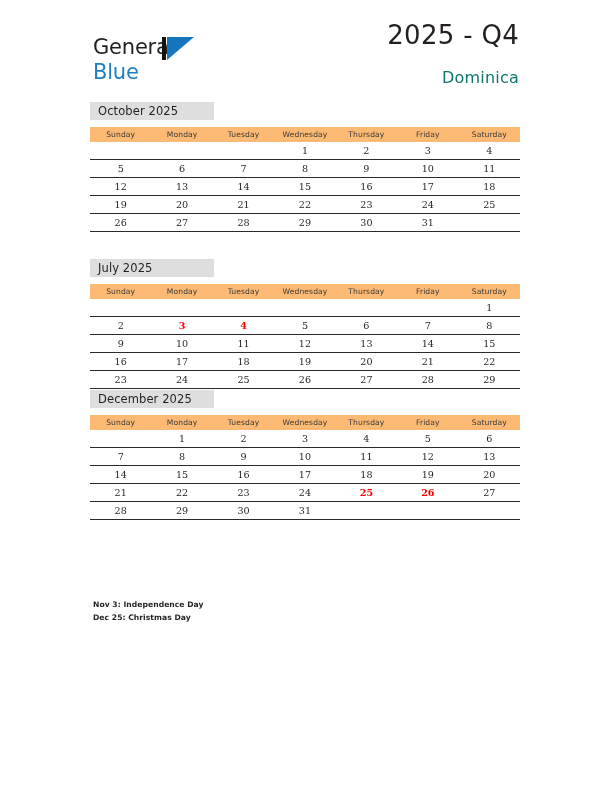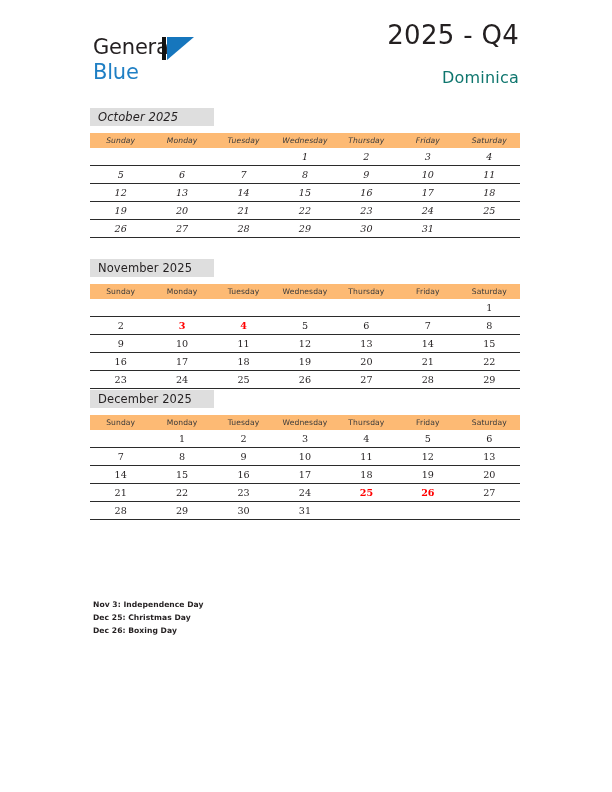--- a/index.html
+++ b/index.html
@@ -103,21 +103,21 @@
     letter-spacing: 0.2px;
     margin-top: 14px;
   }
 
   
   .month {
     position: absolute;
     left: 90px;
     width: 430px;
   }
-  #month-0 { top: 106px; font-style: italic; }
+  #month-0 { top: 100px; }
   #month-1 { top: 257px; }
   #month-2 { top: 388px; }
 
   .month-name {
     display: inline-block;
     background: #dedede;
     color: #231f20;
     font-size: 11.5px;
     line-height: 18px;
     height: 18px;
@@ -262,21 +262,21 @@
             <td>29</td>
             <td>30</td>
             <td>31</td>
             <td class="empty">&nbsp;</td>
           </tr>
         </tbody>
     </table>
   </div>
 
   <div class="month" id="month-1">
-    <div class="month-name">November 2025</div>
+    <div class="month-name">July 2025</div>
     <div class="month-gap"></div>
     <table class="cal">
       <thead>
           <tr>
             <th>Sunday</th>
             <th>Monday</th>
             <th>Tuesday</th>
             <th>Wednesday</th>
             <th>Thursday</th>
             <th>Friday</th>
@@ -403,16 +403,15 @@
             <td class="empty">&nbsp;</td>
             <td class="empty">&nbsp;</td>
           </tr>
         </tbody>
     </table>
   </div>
 
   <div class="holidays">
       <div class="holiday-line">Nov 3: Independence Day</div>
       <div class="holiday-line">Dec 25: Christmas Day</div>
-      <div class="holiday-line">Dec 26: Boxing Day</div>
     </div>
 
 </div>
 
 </body></html>

